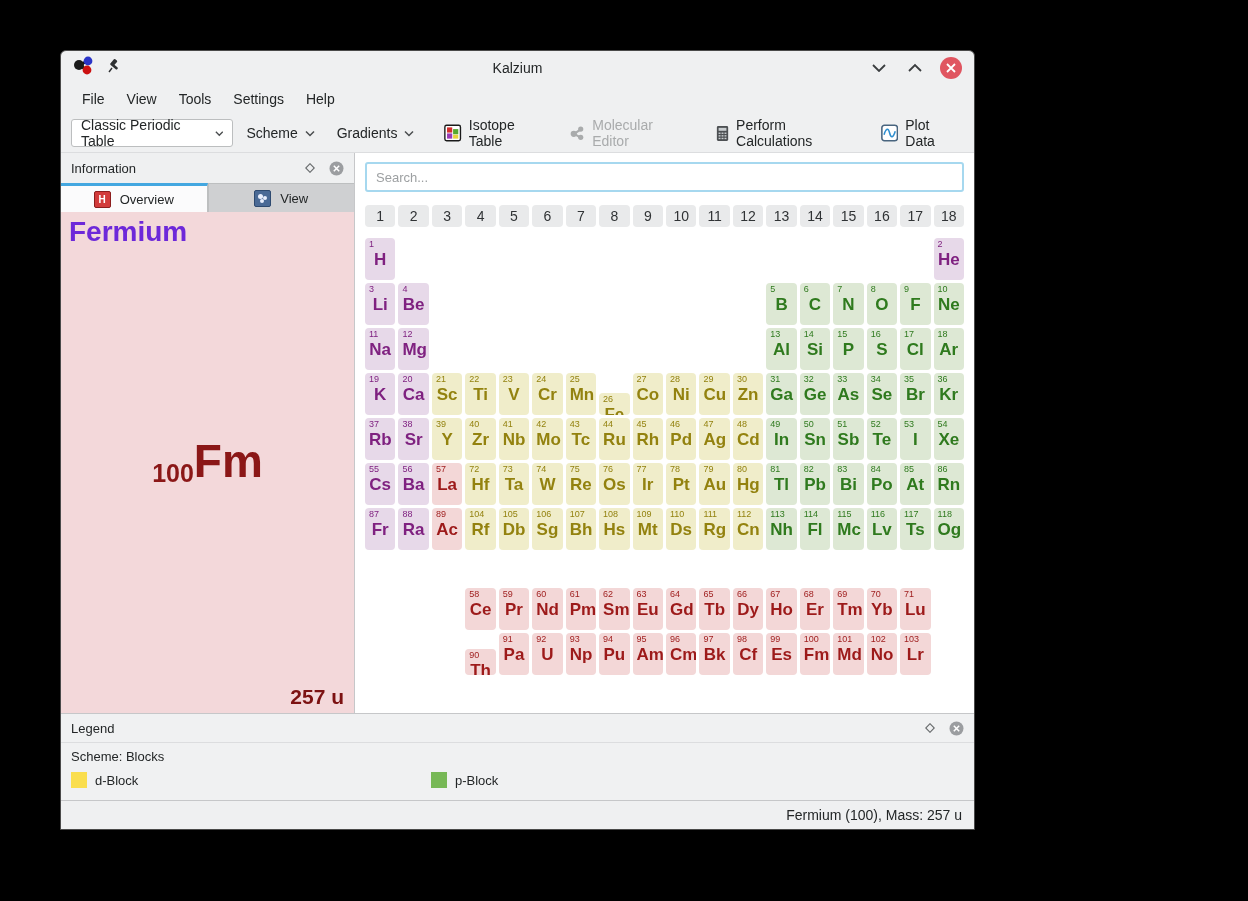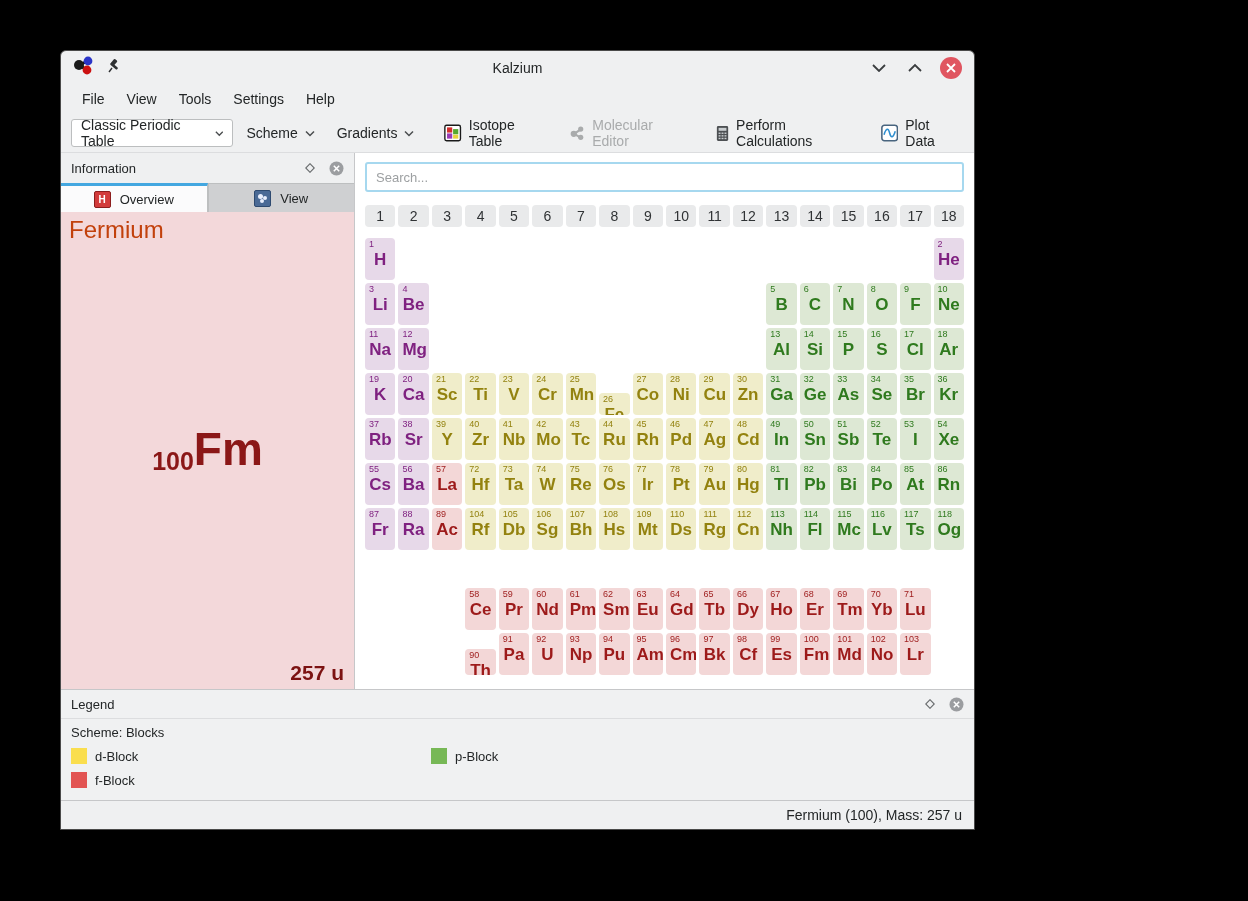--- a/index.html
+++ b/index.html
@@ -41,21 +41,21 @@
   .tabs { display:flex; height:29px; flex:none; }
   .tab { flex:1; display:flex; align-items:center; justify-content:center; gap:9px; font-size:13px; color:#232627; border:1px solid #bdbfc0; border-bottom:none; }
   .tab.active { background:#fbfbfc; border-top:3px solid #43a7e0; border-left:none; }
   .tab.inactive { background:#cfd0d2; border-right:none; }
   .tab-icon { width:17px; height:17px; border-radius:2px; display:flex; align-items:center; justify-content:center; }
   .tab-icon.ov { background:#d23b3b; color:#fff; font-size:10px; font-weight:bold; border:1px solid #8c1d1d; }
   .tab-icon.vw { background:#4a6a96; border:1px solid #2e4a70; position:relative; }
   .tab-icon.vw i { position:absolute; background:#e8eefc; border-radius:50%; }
 
   .info-panel { flex:1; background:#f3d8da; position:relative; }
-  .info-name { position:absolute; top:4px; left:8px; font-size:24px; font-weight:normal; color:#c2410c; }
+  .info-name { position:absolute; top:4px; left:8px; font-size:28px; font-weight:bold; color:#6d28d9; }
   .info-symbol { position:absolute; top:50%; left:50%; transform:translate(-50%,-54%); display:flex; align-items:flex-end; color:#8b1717; font-weight:bold; }
   .info-symbol .z { font-size:25px; line-height:1; margin-bottom:-2px; }
   .info-symbol .sy { font-size:46px; line-height:1; }
   .info-mass { position:absolute; bottom:4px; right:10px; font-size:21px; font-weight:bold; color:#7c1212; }
 
   
   .content { flex:1; background:#fff; display:flex; flex-direction:column; padding:9px 10px 0 10px; min-width:0; }
   .search-input {
     height:30px; width:100%; border:2px solid #a6d8ef; border-radius:3px; padding:0 9px;
     font-size:13px; color:#232627; outline:none; font-family:"Liberation Sans", sans-serif; background:#fff;
@@ -758,24 +758,20 @@
       <div class="legend-scheme">Scheme: Blocks</div>
       <div class="legend-grid">
           <div class="legend-item">
             <span class="swatch" style="background: rgb(250, 222, 78);"></span>
             <span>d-Block</span>
           </div>
           <div class="legend-item">
             <span class="swatch" style="background: rgb(119, 184, 86);"></span>
             <span>p-Block</span>
           </div>
-          <div class="legend-item">
-            <span class="swatch" style="background: rgb(226, 84, 83);"></span>
-            <span>f-Block</span>
-          </div>
         </div>
     </div>
   </div>
 
   <div class="statusbar">
     <span>Fermium (100), Mass: 257 u</span>
   </div>
 
 </div>
 

